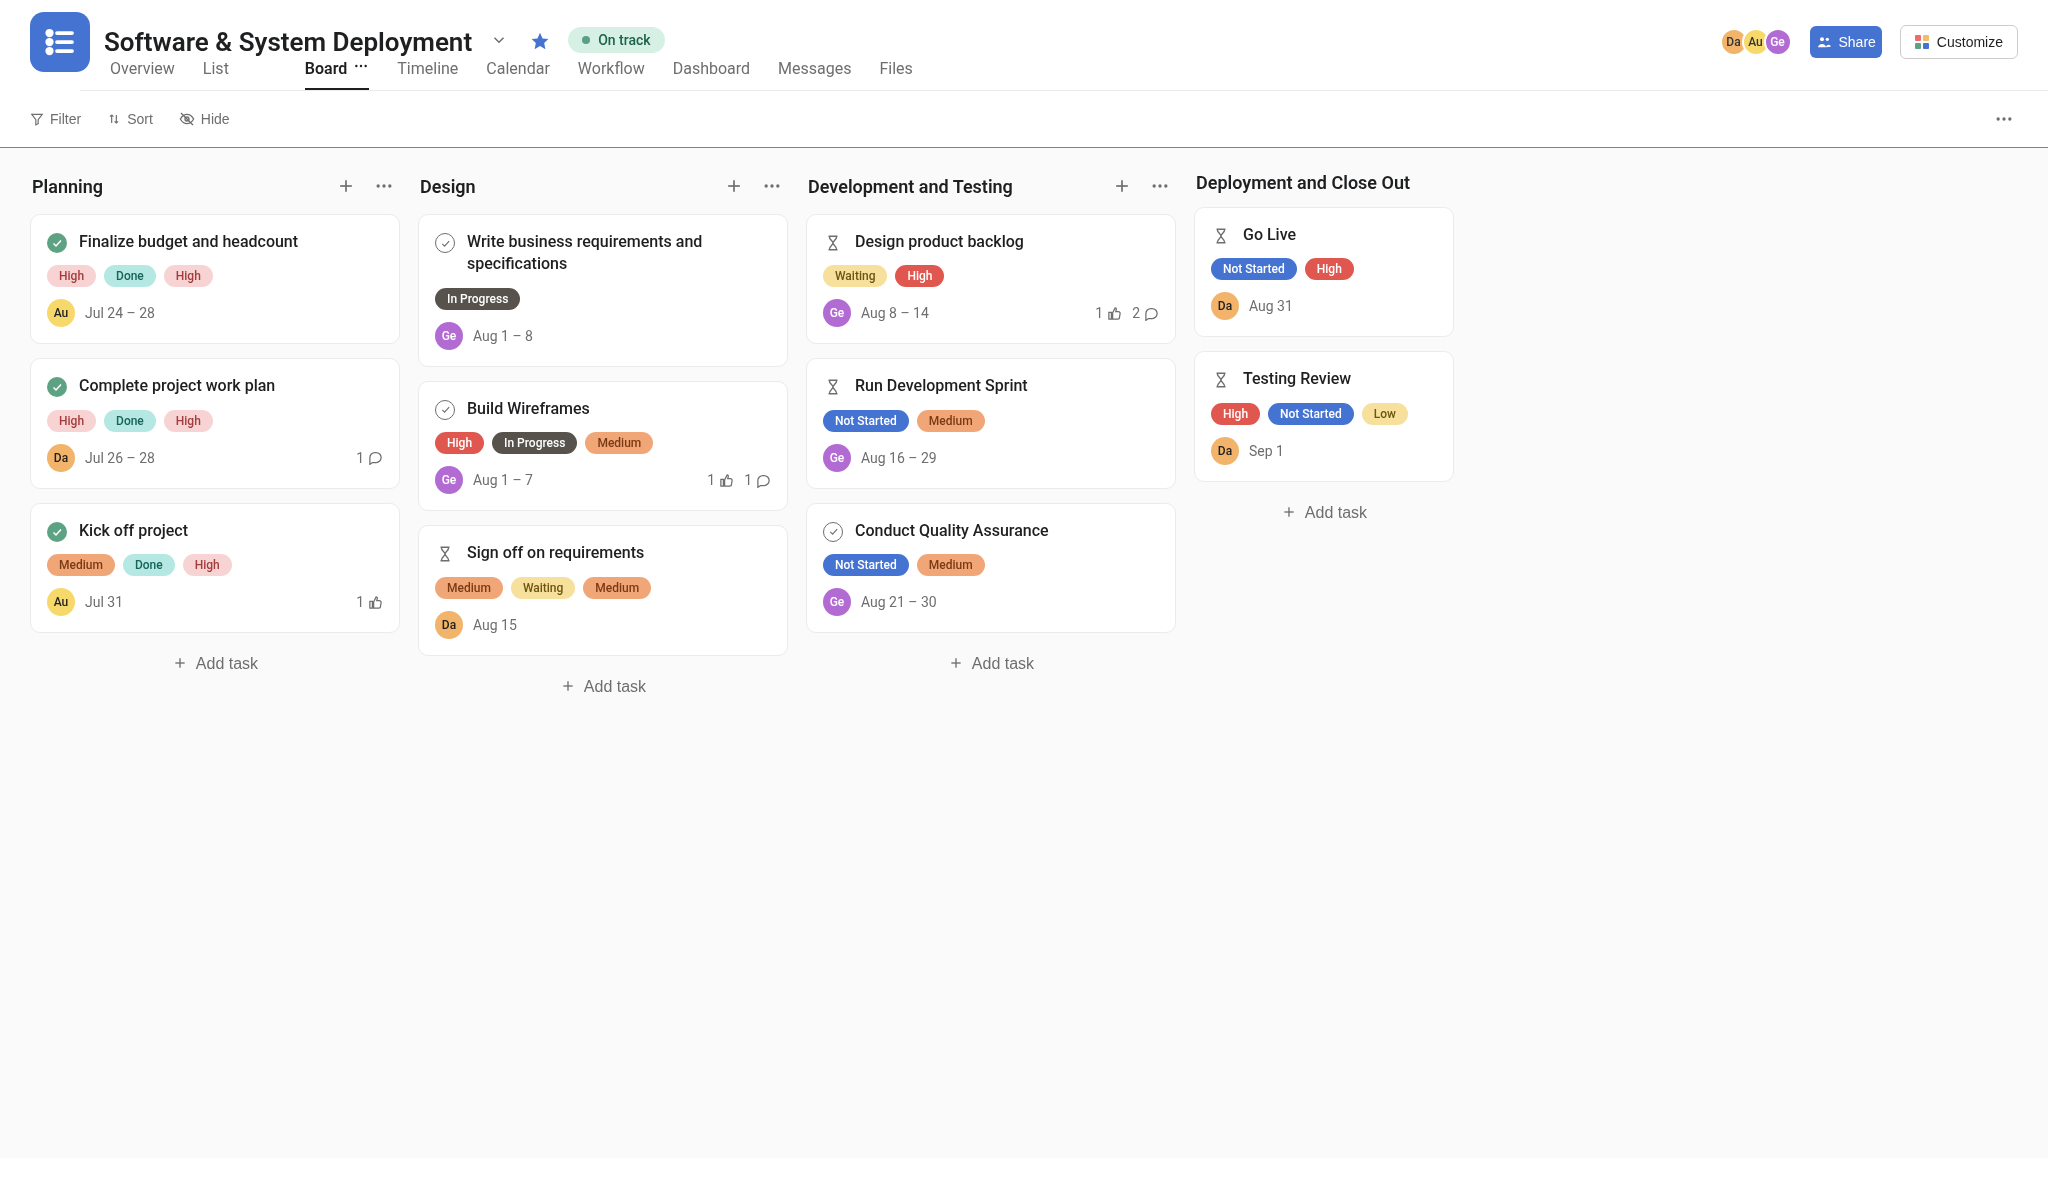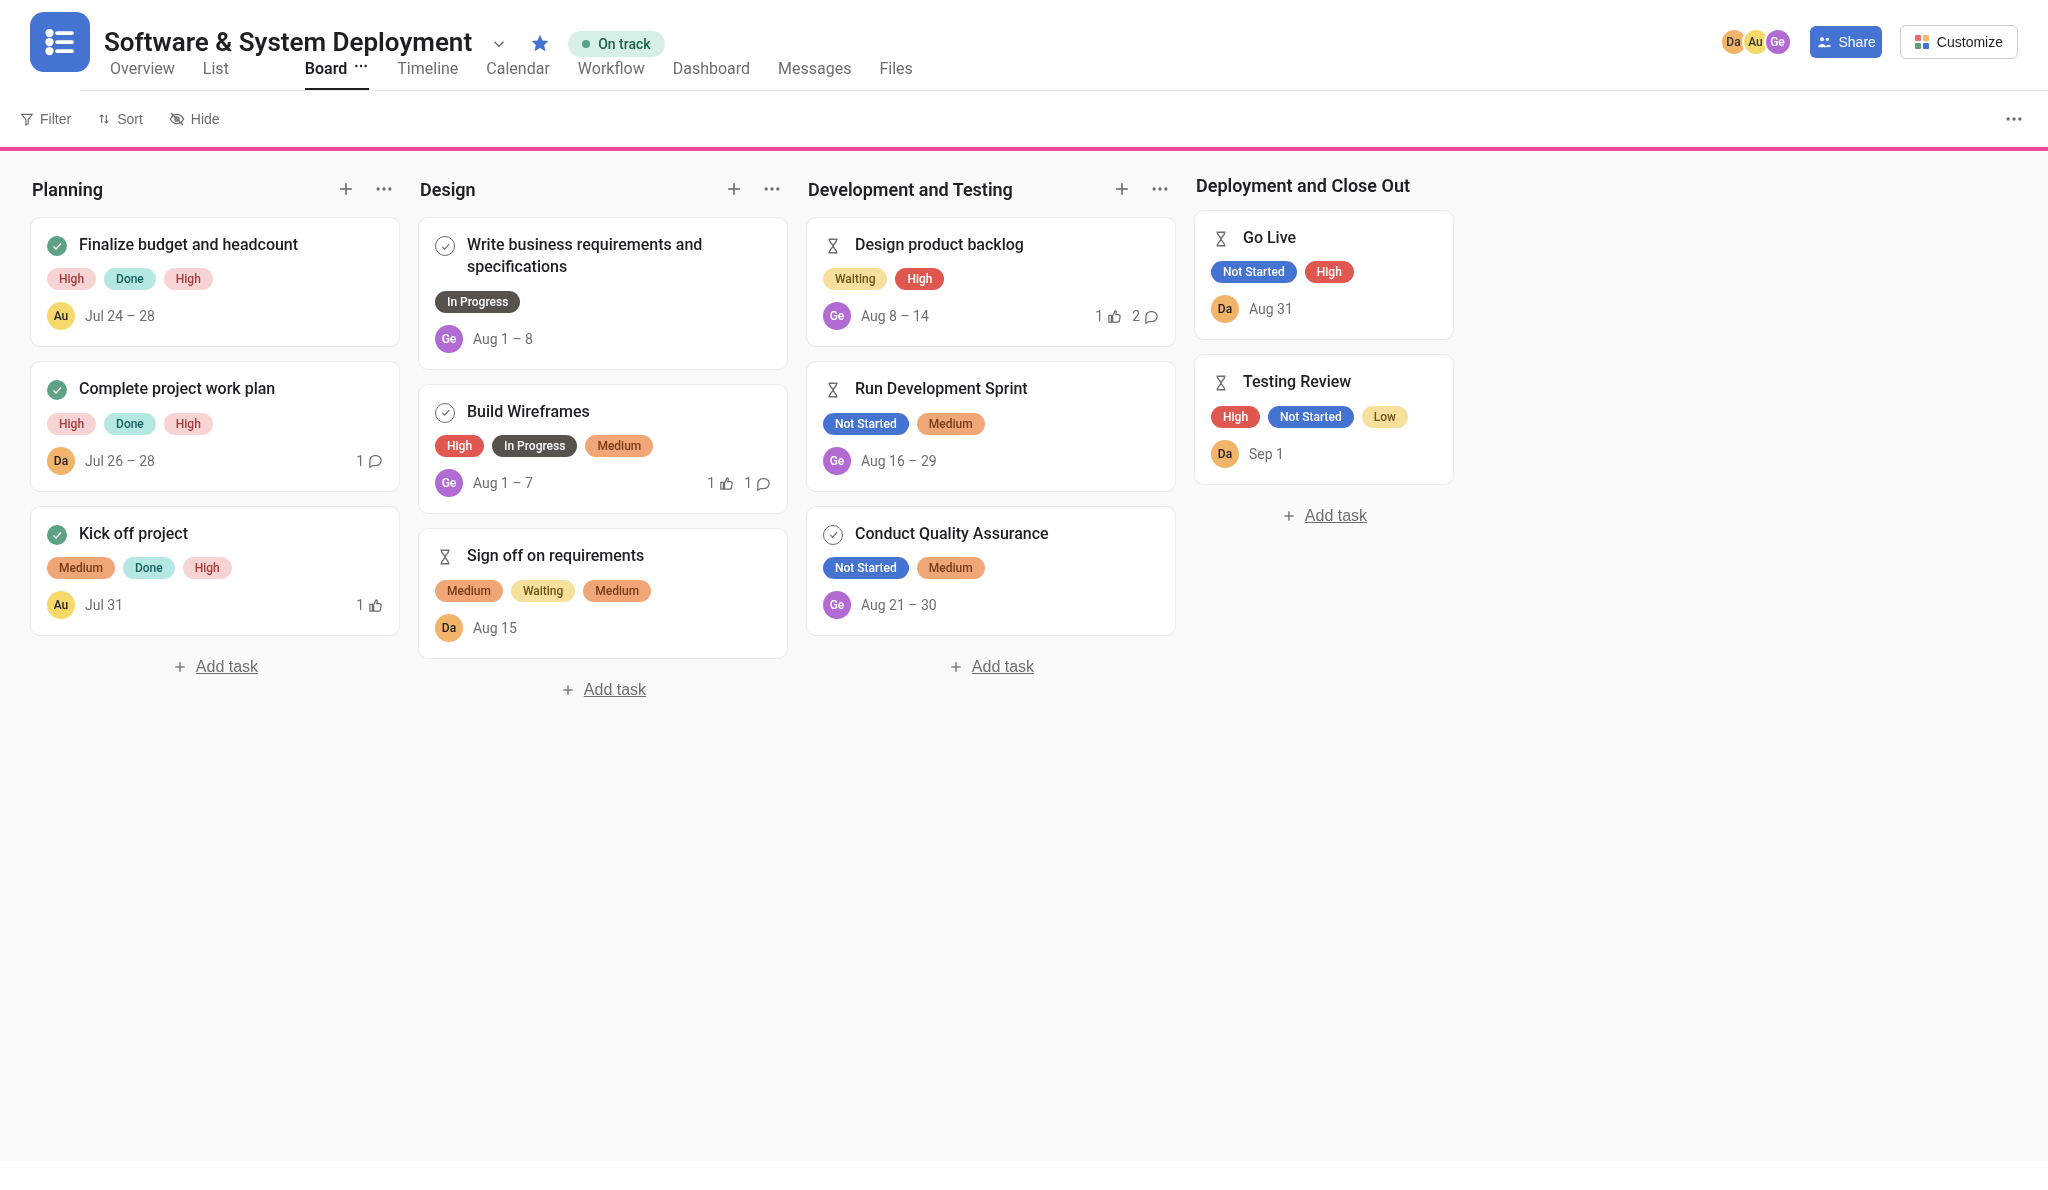--- a/index.html
+++ b/index.html
@@ -21,21 +21,21 @@
   height: 60px;
   background: #4573d2;
   border-radius: 14px;
   display: flex;
   align-items: center;
   justify-content: center;
   flex-shrink: 0;
 }
 .project-icon svg { width: 36px; height: 36px; }
 .header-main { display: flex; flex-direction: column; gap: 6px; flex: 1; }
-.title-row { display: flex; align-items: flex-end; gap: 14px; }
+.title-row { display: flex; align-items: flex-start; gap: 14px; }
 .project-title { font-size: 26px; font-weight: 600; }
 .caret-btn, .star-btn { background: none; border: none; cursor: pointer; padding: 4px; display: flex; align-items: center; color: #6d6e6f; }
 .star-btn svg { fill: #4573d2; }
 .status-pill {
   display: inline-flex; align-items: center; gap: 8px;
   background: #d7f0e5; color: #1c6349;
   padding: 5px 14px; border-radius: 14px; font-size: 14px; font-weight: 500;
 }
 .status-dot { width: 8px; height: 8px; border-radius: 50%; background: #58a182; }
 .header-right { display: flex; align-items: center; gap: 18px; }
@@ -60,22 +60,22 @@
 .tabs-row {
   display: flex; gap: 28px; padding: 0 30px; margin-top: 10px;
   border-bottom: 1px solid #edeae9; margin-left: 80px; margin-top: -24px;
 }
 .tab {
   padding: 10px 0; font-size: 16px; color: #6d6e6f; cursor: pointer;
   display: flex; align-items: center; gap: 6px; border-bottom: 2px solid transparent;
 }
 .tab.active { color: #1e1f21; font-weight: 600; border-bottom-color: #1e1f21; margin-left: 48px; }
 .toolbar {
-  display: flex; align-items: center; gap: 26px; padding: 14px 20px;
-  border-bottom: 4px solid #ec4899;
+  display: flex; align-items: center; gap: 26px; padding: 14px 30px;
+  border-bottom: 1px solid #ec4899;
 }
 .tool-btn {
   background: none; border: none; cursor: pointer; font-size: 14px; color: #6d6e6f;
   display: flex; align-items: center; gap: 6px;
 }
 .toolbar-spacer { flex: 1; }
 .board {
   display: flex; gap: 18px; padding: 24px 0 24px 30px; overflow-x: auto; background: #fafafa;
   min-height: calc(100vh - 180px);
 }
@@ -112,21 +112,21 @@
 .card-avatar {
   width: 28px; height: 28px; border-radius: 50%;
   display: flex; align-items: center; justify-content: center;
   font-size: 12px; font-weight: 500;
 }
 .card-date { color: #6d6e6f; font-size: 14px; }
 .card-meta { margin-left: auto; display: flex; align-items: center; gap: 10px; color: #6d6e6f; font-size: 14px; }
 .meta-item { display: flex; align-items: center; gap: 4px; }
 .add-task-btn {
   background: none; border: none; cursor: pointer; font-size: 16px; color: #6d6e6f;
-  display: flex; align-items: center; gap: 8px; align-self: center; padding: 8px; font-weight: 500; text-decoration: underline;
+  display: flex; gap: 8px; align-self: center; padding: 8px; font-weight: 500;
 }
 .av-yellow { background: #f7d96b; }
 .av-purple { background: #b36bd4; color: #fff; }
 .av-orange { background: #f2b36b; }
 .customize-icon {
   width: 14px; height: 14px; display: inline-grid; grid-template-columns: 1fr 1fr; grid-template-rows: 1fr 1fr; gap: 2px;
 }
 .customize-icon span { width: 6px; height: 6px; border-radius: 1px; }
 </style>
 </head>

